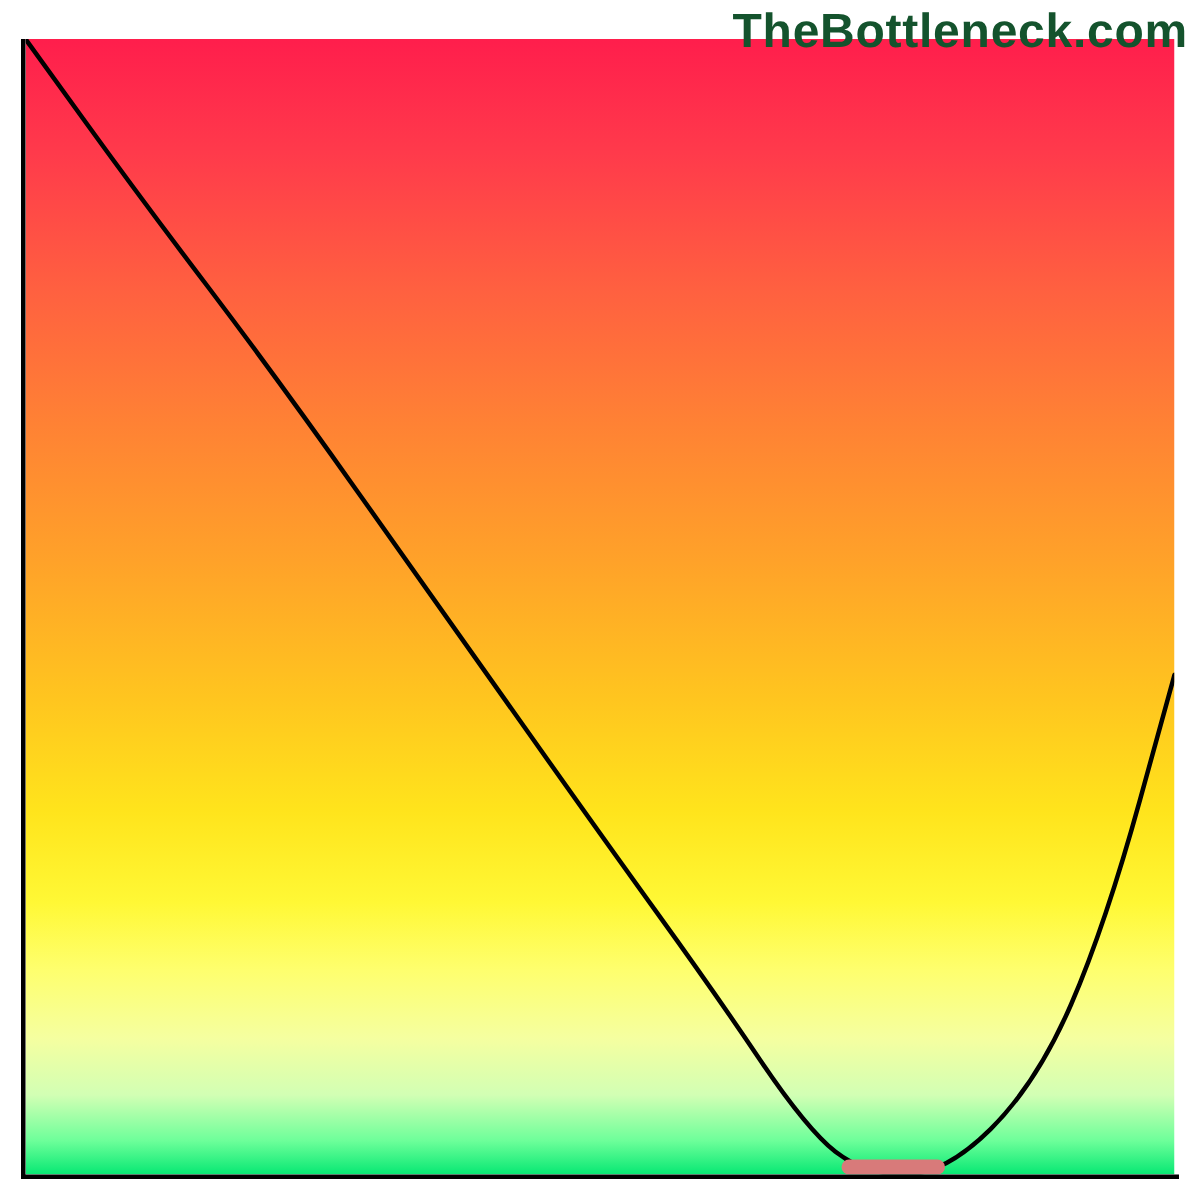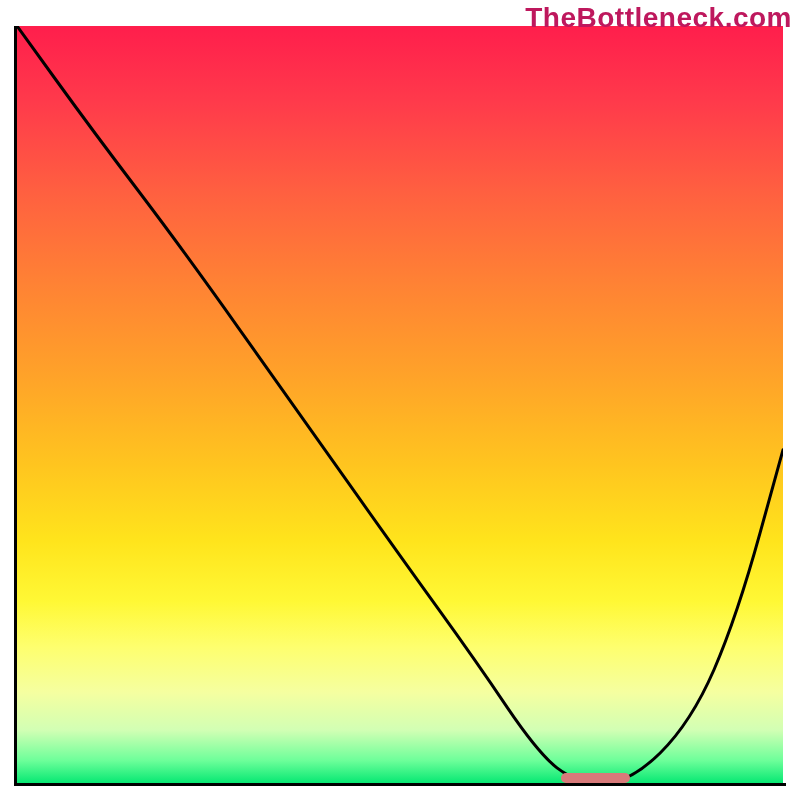--- a/index.html
+++ b/index.html
@@ -13,23 +13,23 @@
   .stage {
     position: relative;
     width: 800px;
     height: 800px;
   }
   .watermark {
     position: absolute;
     top: 2px;
     right: 8px;
     font-family: Arial, Helvetica, sans-serif;
-    font-size: 28px;
+    font-size: 32px;
     font-weight: 600;
-    color: #be185d;
+    color: #14532d;
     letter-spacing: 0.5px;
     z-index: 10;
   }
   .plot-frame {
     position: absolute;
     left: 14px;
     top: 26px;
     width: 772px;
     height: 760px;
     border: 3px solid #000;

